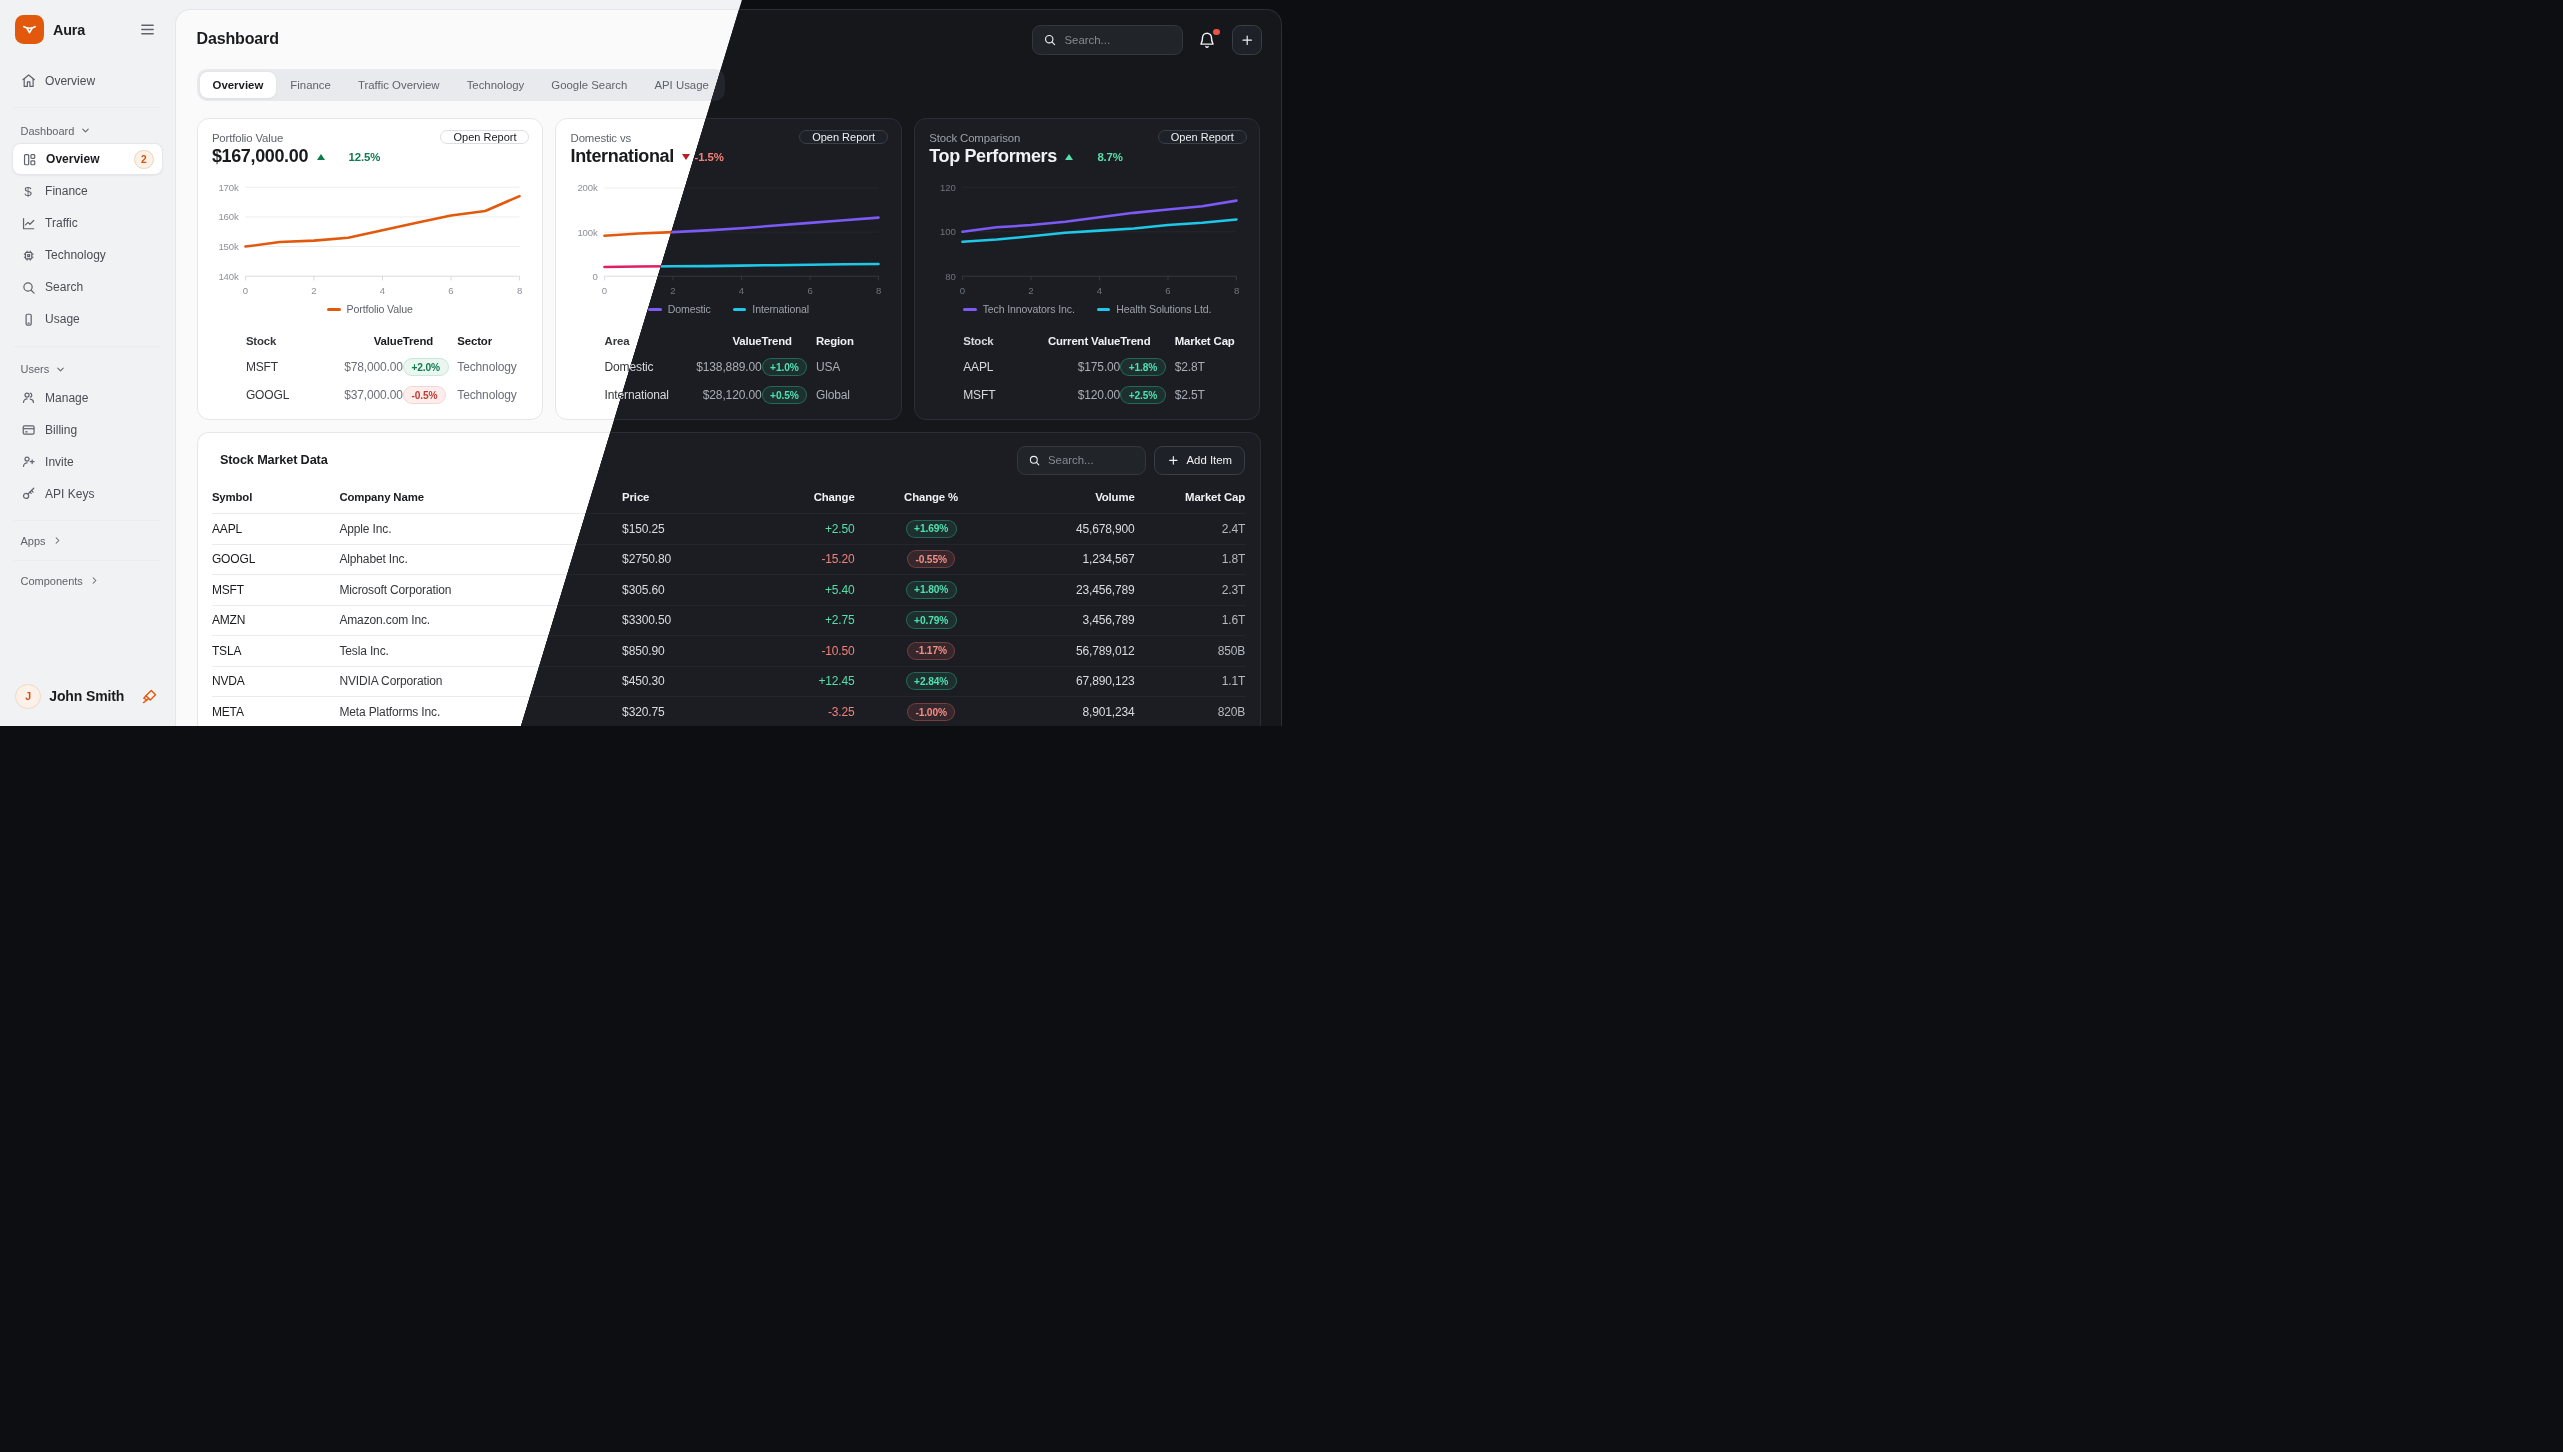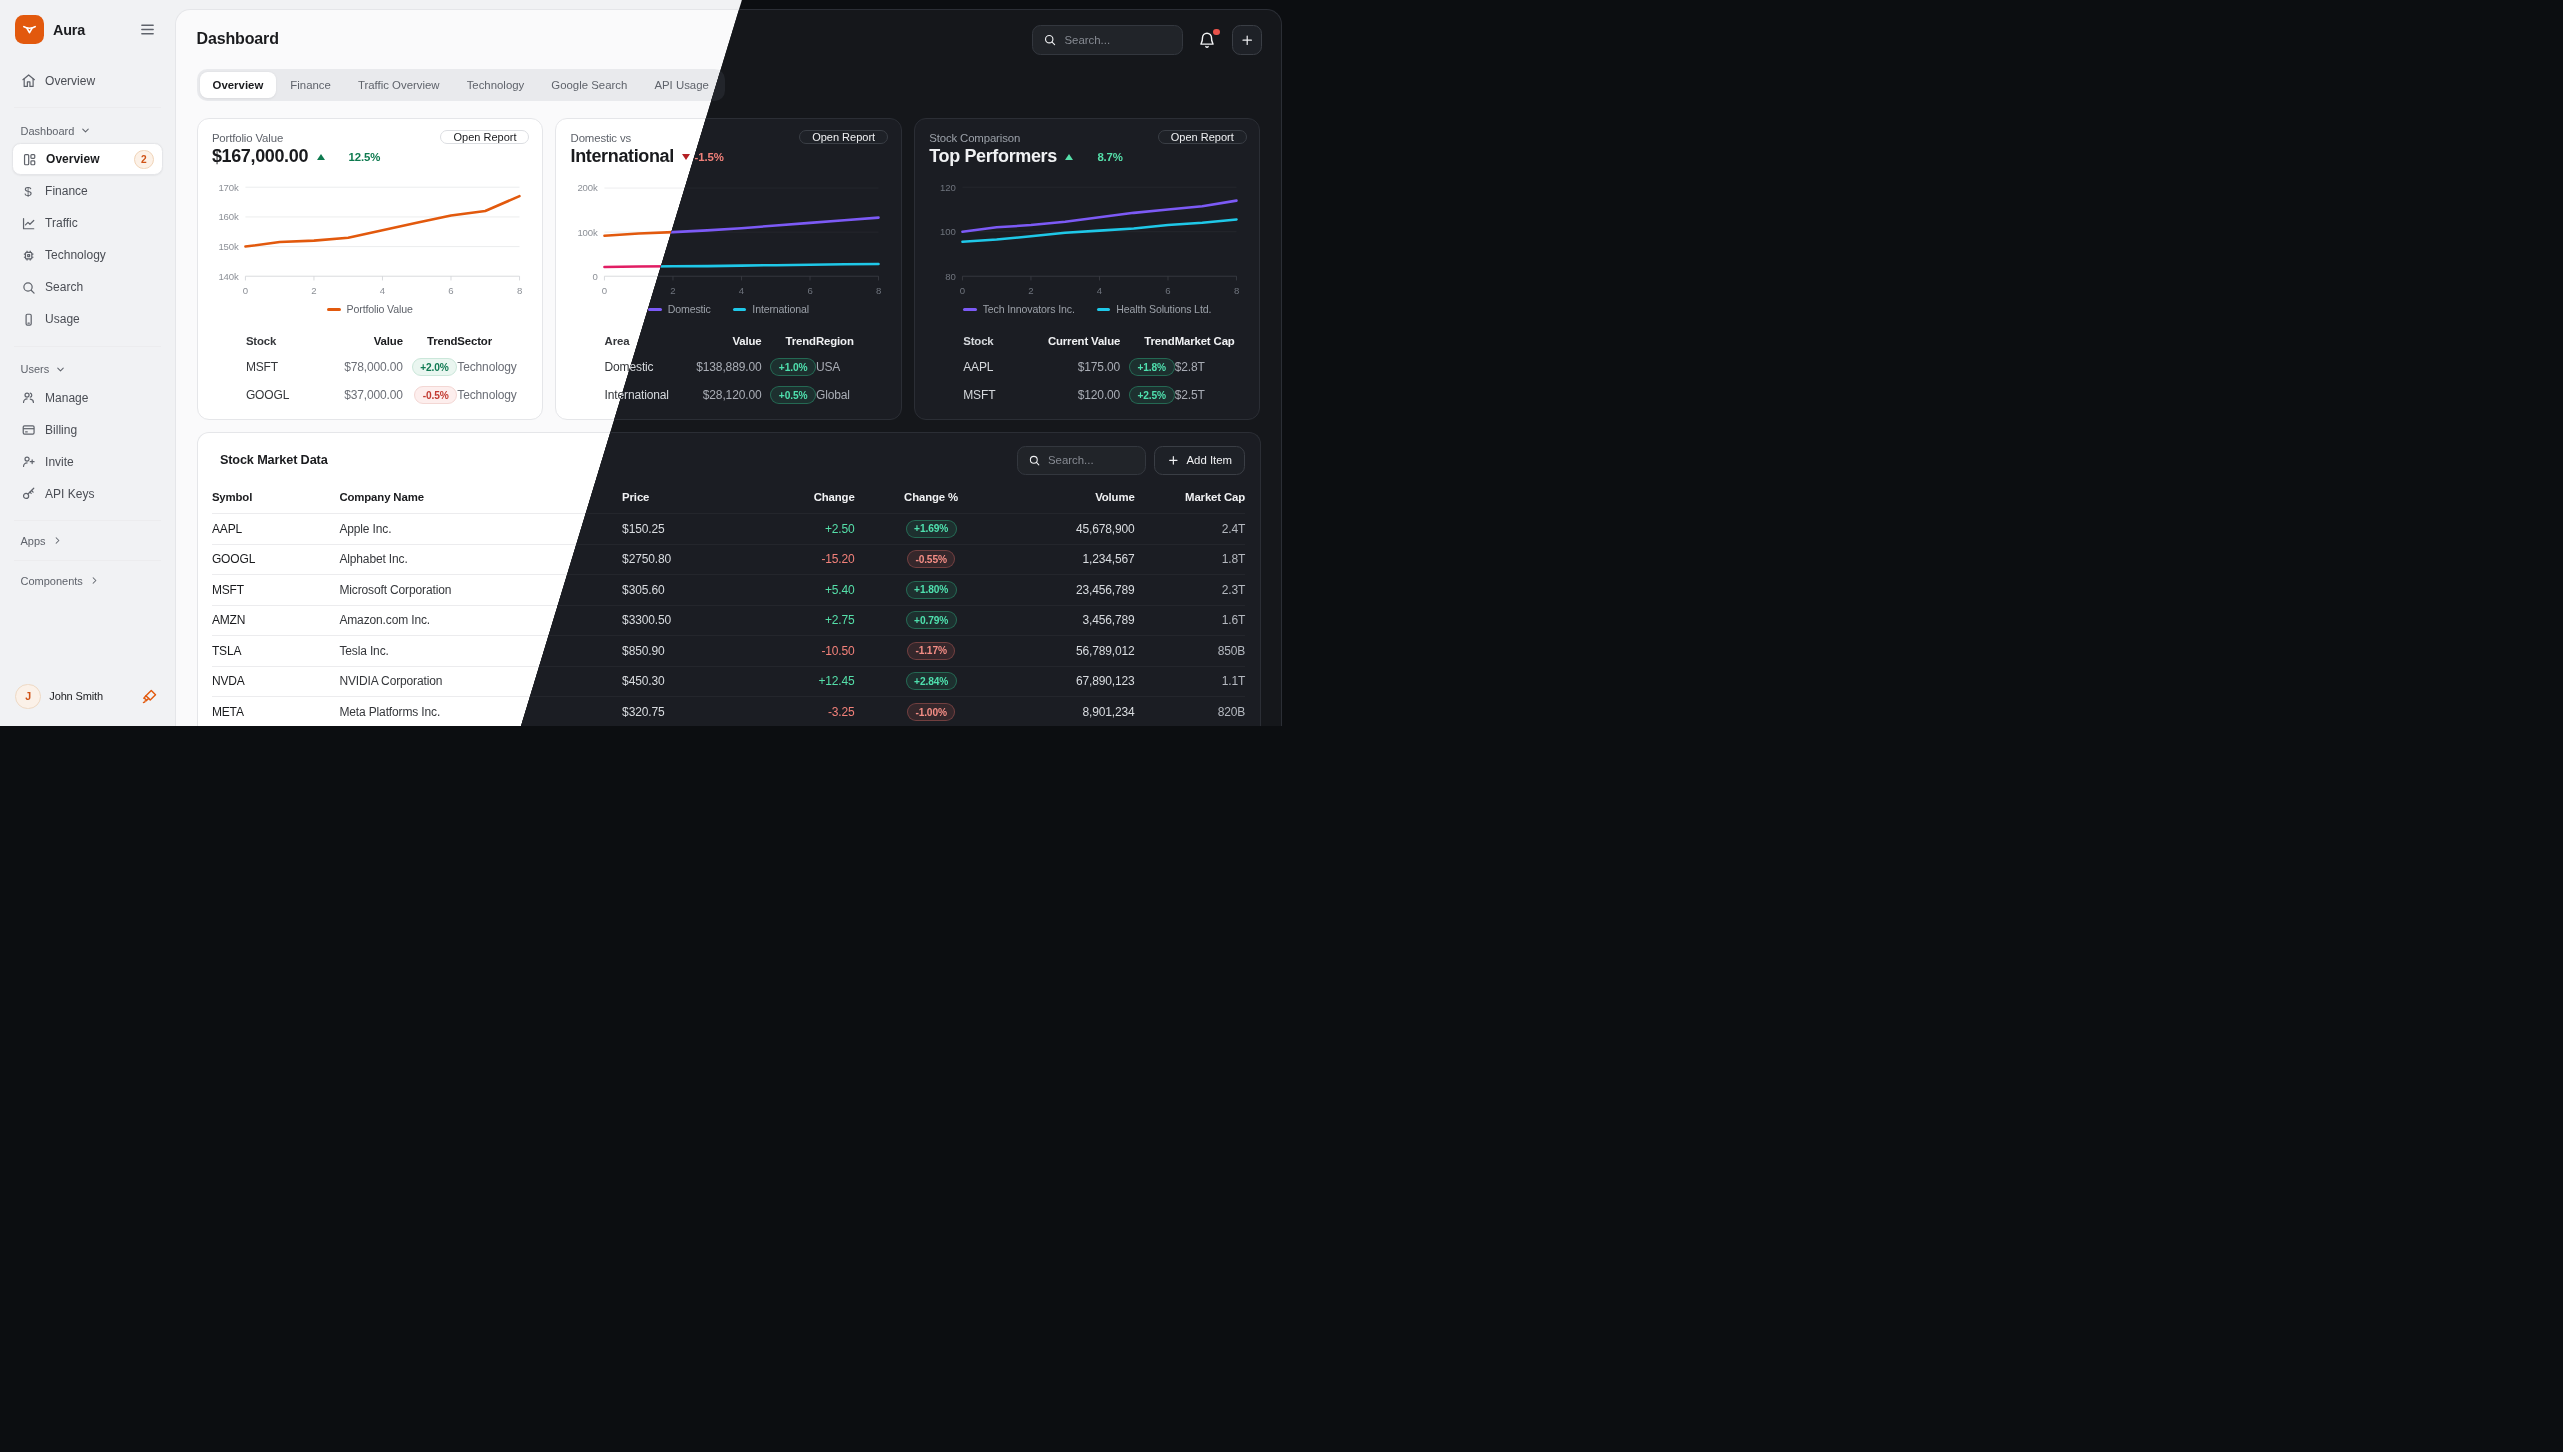--- a/index.html
+++ b/index.html
@@ -51,21 +51,21 @@
   .nav-item.active .lbl { color:var(--text); }
   .badge { margin-left:auto; min-width:19.5px; height:19.5px; border-radius:50%; background:#fcf1e7; border:0.8px solid #f1d4b8;
     color:#cf5216; font-size:10.2px; font-weight:600; display:flex; align-items:center; justify-content:center; }
   .divider { height:0.8px; background:var(--sep); margin:10.2px 1.7px; }
   .section-label { display:flex; align-items:center; gap:6px; font-size:11px; color:var(--muted);
     margin:6.8px 8.5px 6.8px; background:none; border:none; cursor:pointer; }
   .section-link { margin:3.4px 8.5px; }
   .sidebar-bottom { margin-top:auto; display:flex; align-items:center; gap:8.5px; padding:0 3.4px; }
   .avatar { width:25.4px; height:25.4px; border-radius:50%; background:#fbf1e8; border:0.8px solid #eed9c4;
     color:#cf5216; font-size:10.6px; font-weight:700; display:flex; align-items:center; justify-content:center; }
-  .user-name { font-size:11px; font-weight:400; color:var(--text); }
+  .user-name { font-size:14px; font-weight:700; color:var(--text); }
   .brush-btn { margin-left:auto; background:none; border:none; cursor:pointer; color:#e2590d; padding:1.7px; }
 
   
   .main { flex:1; padding-top:8.5px; min-width:0; }
   .panel { background:var(--panel); border-radius:15.3px 15.3px 0 0; height:100%; padding:15.3px 12px 0; overflow:hidden;
     display:flex; flex-direction:column; border:0.8px solid var(--border); border-bottom:none; }
   .topbar { display:flex; align-items:flex-start; }
   .page-title { font-size:16px; font-weight:700; color:var(--text); padding:5.1px 0 0 8.5px; }
   .top-actions { margin-left:auto; display:flex; align-items:center; gap:13.6px; padding-right:6.8px; }
   .search-pill { display:flex; align-items:center; gap:7.6px; width:151px; height:30.5px; border-radius:8.5px;
@@ -106,21 +106,21 @@
   .chart .s0 { stroke:var(--chart-s0); } .chart .s1 { stroke:var(--chart-s1); }
   .legend { display:flex; justify-content:center; gap:22px; margin-top:3.4px; }
   .legend-item { display:flex; align-items:center; gap:6px; font-size:10.6px; color:var(--muted); }
   .sw { width:13.6px; height:2.5px; border-radius:1.7px; background:var(--chart-s0); }
   .sw.s1 { background:var(--chart-s1); }
   .mini-table { margin-top:auto;margin-left:34px; }
   .mt-row { display:grid; grid-template-columns:1.1fr 1.35fr .85fr 1.1fr; align-items:center; height:28px; font-size:12px; }
   .mt-row.head { font-size:11.4px; font-weight:700; color:var(--text); height:24.6px; }
   .mt-c0 { color:var(--text-soft); }
   .mt-c1 { text-align:right; color:var(--val); }
-  .mt-c2 { text-align:right; }
+  .mt-c2 { text-align:left; }
   .mt-c3 { text-align:left; color:var(--val); }
   .pill { display:inline-block; padding:2.5px 7.6px; border-radius:847px; font-size:10.2px; font-weight:600; border:0.8px solid; }
   .pill.pos { background:var(--pill-pos-bg); color:var(--pill-pos-text); border-color:var(--pill-pos-border); }
   .pill.neg { background:var(--pill-neg-bg); color:var(--pill-neg-text); border-color:var(--pill-neg-border); }
 
   
   .market-card { margin:12px 8.5px 0; background:var(--card); border:0.8px solid var(--border); border-bottom:none;
     border-radius:12px 12px 0 0; padding:12.7px 14.4px 0; flex:1; overflow:hidden; position:relative; }
   .market-head { display:flex; align-items:center; }
   .market-title { font-size:12.7px; font-weight:700; color:var(--text);margin-left:8px; }

